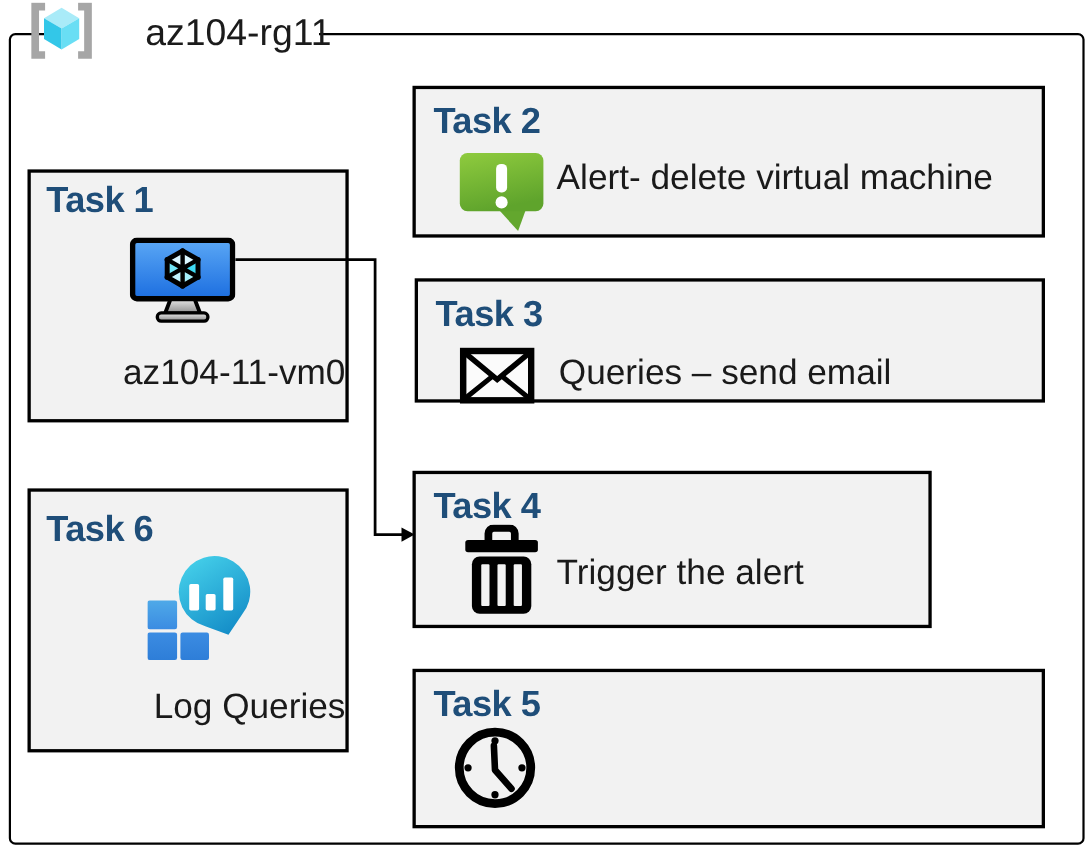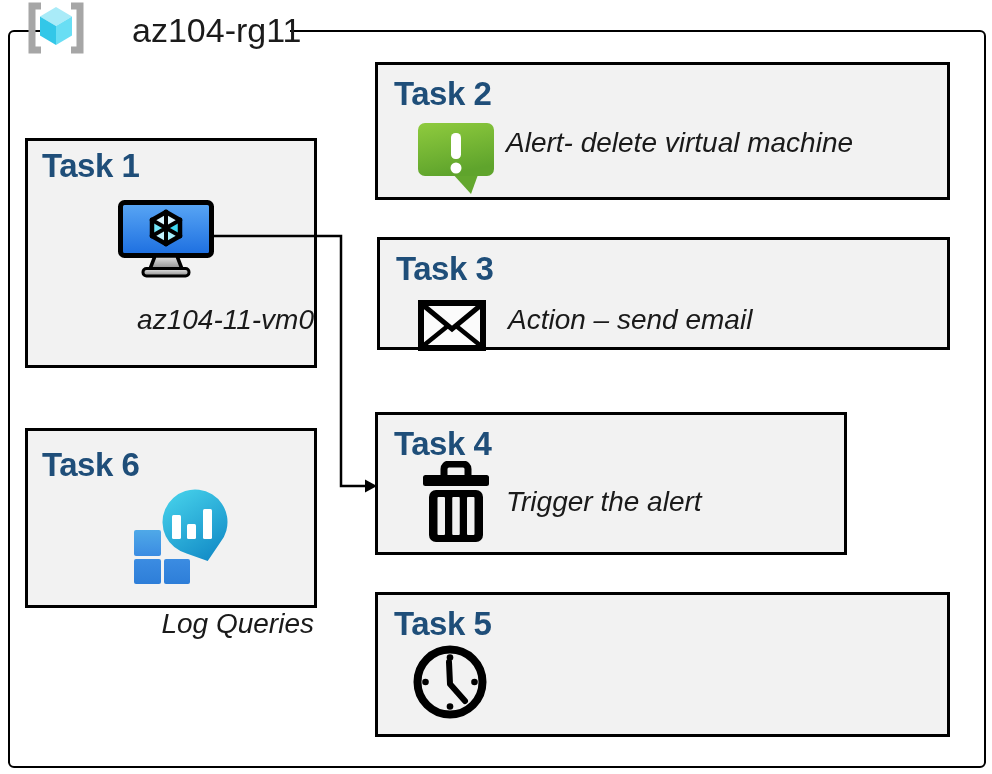--- a/index.html
+++ b/index.html
@@ -17,29 +17,29 @@
   
   .rg-gap{position:absolute;left:40px;top:25px;width:250px;height:12px;background:#fff;}
   .rg-icon{position:absolute;left:24px;top:2px;width:64px;height:52px;}
   .rg-title{
     position:absolute;left:100px;top:11px;font-size:34px;line-height:38px;
     color:#1b1b1b;white-space:nowrap;margin-left:32px;
   }
   
   .box{
     position:absolute;background:var(--box-fill,#F2F2F2);
-    border:3px solid var(--box-border,#000);box-sizing:border-box;
+    border:3px solid var(--box-border,#000);box-sizing:border-box;margin-top:16px;
   }
   .task-label{
     position:absolute;left:14px;top:8px;font-weight:bold;font-size:33px;
     letter-spacing:-0.5px;color:var(--task-label,#1F4E79);white-space:nowrap;
   }
   .box.right .task-label{left:16px;top:10px;}
   .caption{
-    position:absolute;font-size:28px;color:var(--body-text,#1A1A1A);white-space:nowrap;font-style:italic;
+    position:absolute;font-size:32px;color:var(--body-text,#1A1A1A);white-space:nowrap;
   }
   .caption.center{left:0;right:0;text-align:right;}
   .box.right .caption{left:128px;}
   .icon{position:absolute;}
   .overlay{position:absolute;left:0;top:0;pointer-events:none;}
 </style>
 </head>
 <body>
 
 <div class="canvas">
@@ -85,21 +85,21 @@
           <circle cx="0" cy="16" r="2.4" fill="#000"></circle>
         <circle cx="-14" cy="8" r="2.4" fill="#000"></circle>
           <circle cx="-14" cy="-8" r="2.4" fill="#000"></circle>
       </g>
       <path d="M37,56 h22 l5,13 h-32 z" fill="url(#gStand)" stroke="#000" stroke-width="3.5" stroke-linejoin="round"></path>
       <rect x="25" y="68.5" width="46" height="7.5" rx="3.5" fill="url(#gStand)" stroke="#000" stroke-width="3"></rect>
     </svg>
     <div class="caption center" style="top:163px">az104-11-vm0</div>
   </div>
 
-  <div class="box left" style="left:25px;top:428px;width:292px;height:180px">
+  <div class="box left" style="left:25px;top:428px;width:292px;height:240px">
     <div class="task-label" style="top:15px">Task 6</div>
     <svg class="icon" style="left:106px;top:58px;width:95px;height:97px" viewBox="0 0 95 97">
       <defs>
         <linearGradient id="gBub" x1="0.2" y1="0" x2="0.8" y2="1">
           <stop offset="0" stop-color="#45D0EA"></stop>
             <stop offset="1" stop-color="#128AC6"></stop>
         </linearGradient>
         <linearGradient id="gSq" x1="0" y1="0" x2="0" y2="1">
           <stop offset="0" stop-color="#4FA9E8"></stop>
             <stop offset="1" stop-color="#3B8CE2"></stop>
@@ -137,21 +137,21 @@
     <div class="caption" style="top:62px">Alert- delete virtual machine</div>
   </div>
 
   <div class="box right" style="left:377px;top:237px;width:573px;height:113px">
     <div class="task-label">Task 3</div>
     <svg class="icon" style="left:38px;top:60px;width:68px;height:51px" viewBox="0 0 68 51">
       <rect x="3" y="3" width="62" height="45" fill="#FBFBFB" stroke="#000" stroke-width="6"></rect>
       <path d="M5,5 L34,29 L63,5" fill="none" stroke="#000" stroke-width="5"></path>
       <path d="M5,46 L31,25 M63,46 L37,25" fill="none" stroke="#000" stroke-width="4.5"></path>
     </svg>
-    <div class="caption" style="top:64px">Action – send email</div>
+    <div class="caption" style="top:64px">Queries – send email</div>
   </div>
 
   <div class="box right" style="left:375px;top:412px;width:472px;height:143px">
     <div class="task-label">Task 4</div>
     <svg class="icon" style="left:44px;top:46px;width:68px;height:82px" viewBox="0 0 68 82">
       <rect x="22" y="3" width="24" height="16" rx="5" fill="none" stroke="#000" stroke-width="7"></rect>
       <rect x="1" y="14" width="66" height="11" rx="2.5" fill="#000"></rect>
       <rect x="7" y="29" width="54" height="52" rx="7" fill="#000"></rect>
       <rect x="15.5" y="36" width="7.5" height="38" rx="1" style="fill:var(--box-fill,#F2F2F2)"></rect>
       <rect x="30.25" y="36" width="7.5" height="38" rx="1" style="fill:var(--box-fill,#F2F2F2)"></rect>

